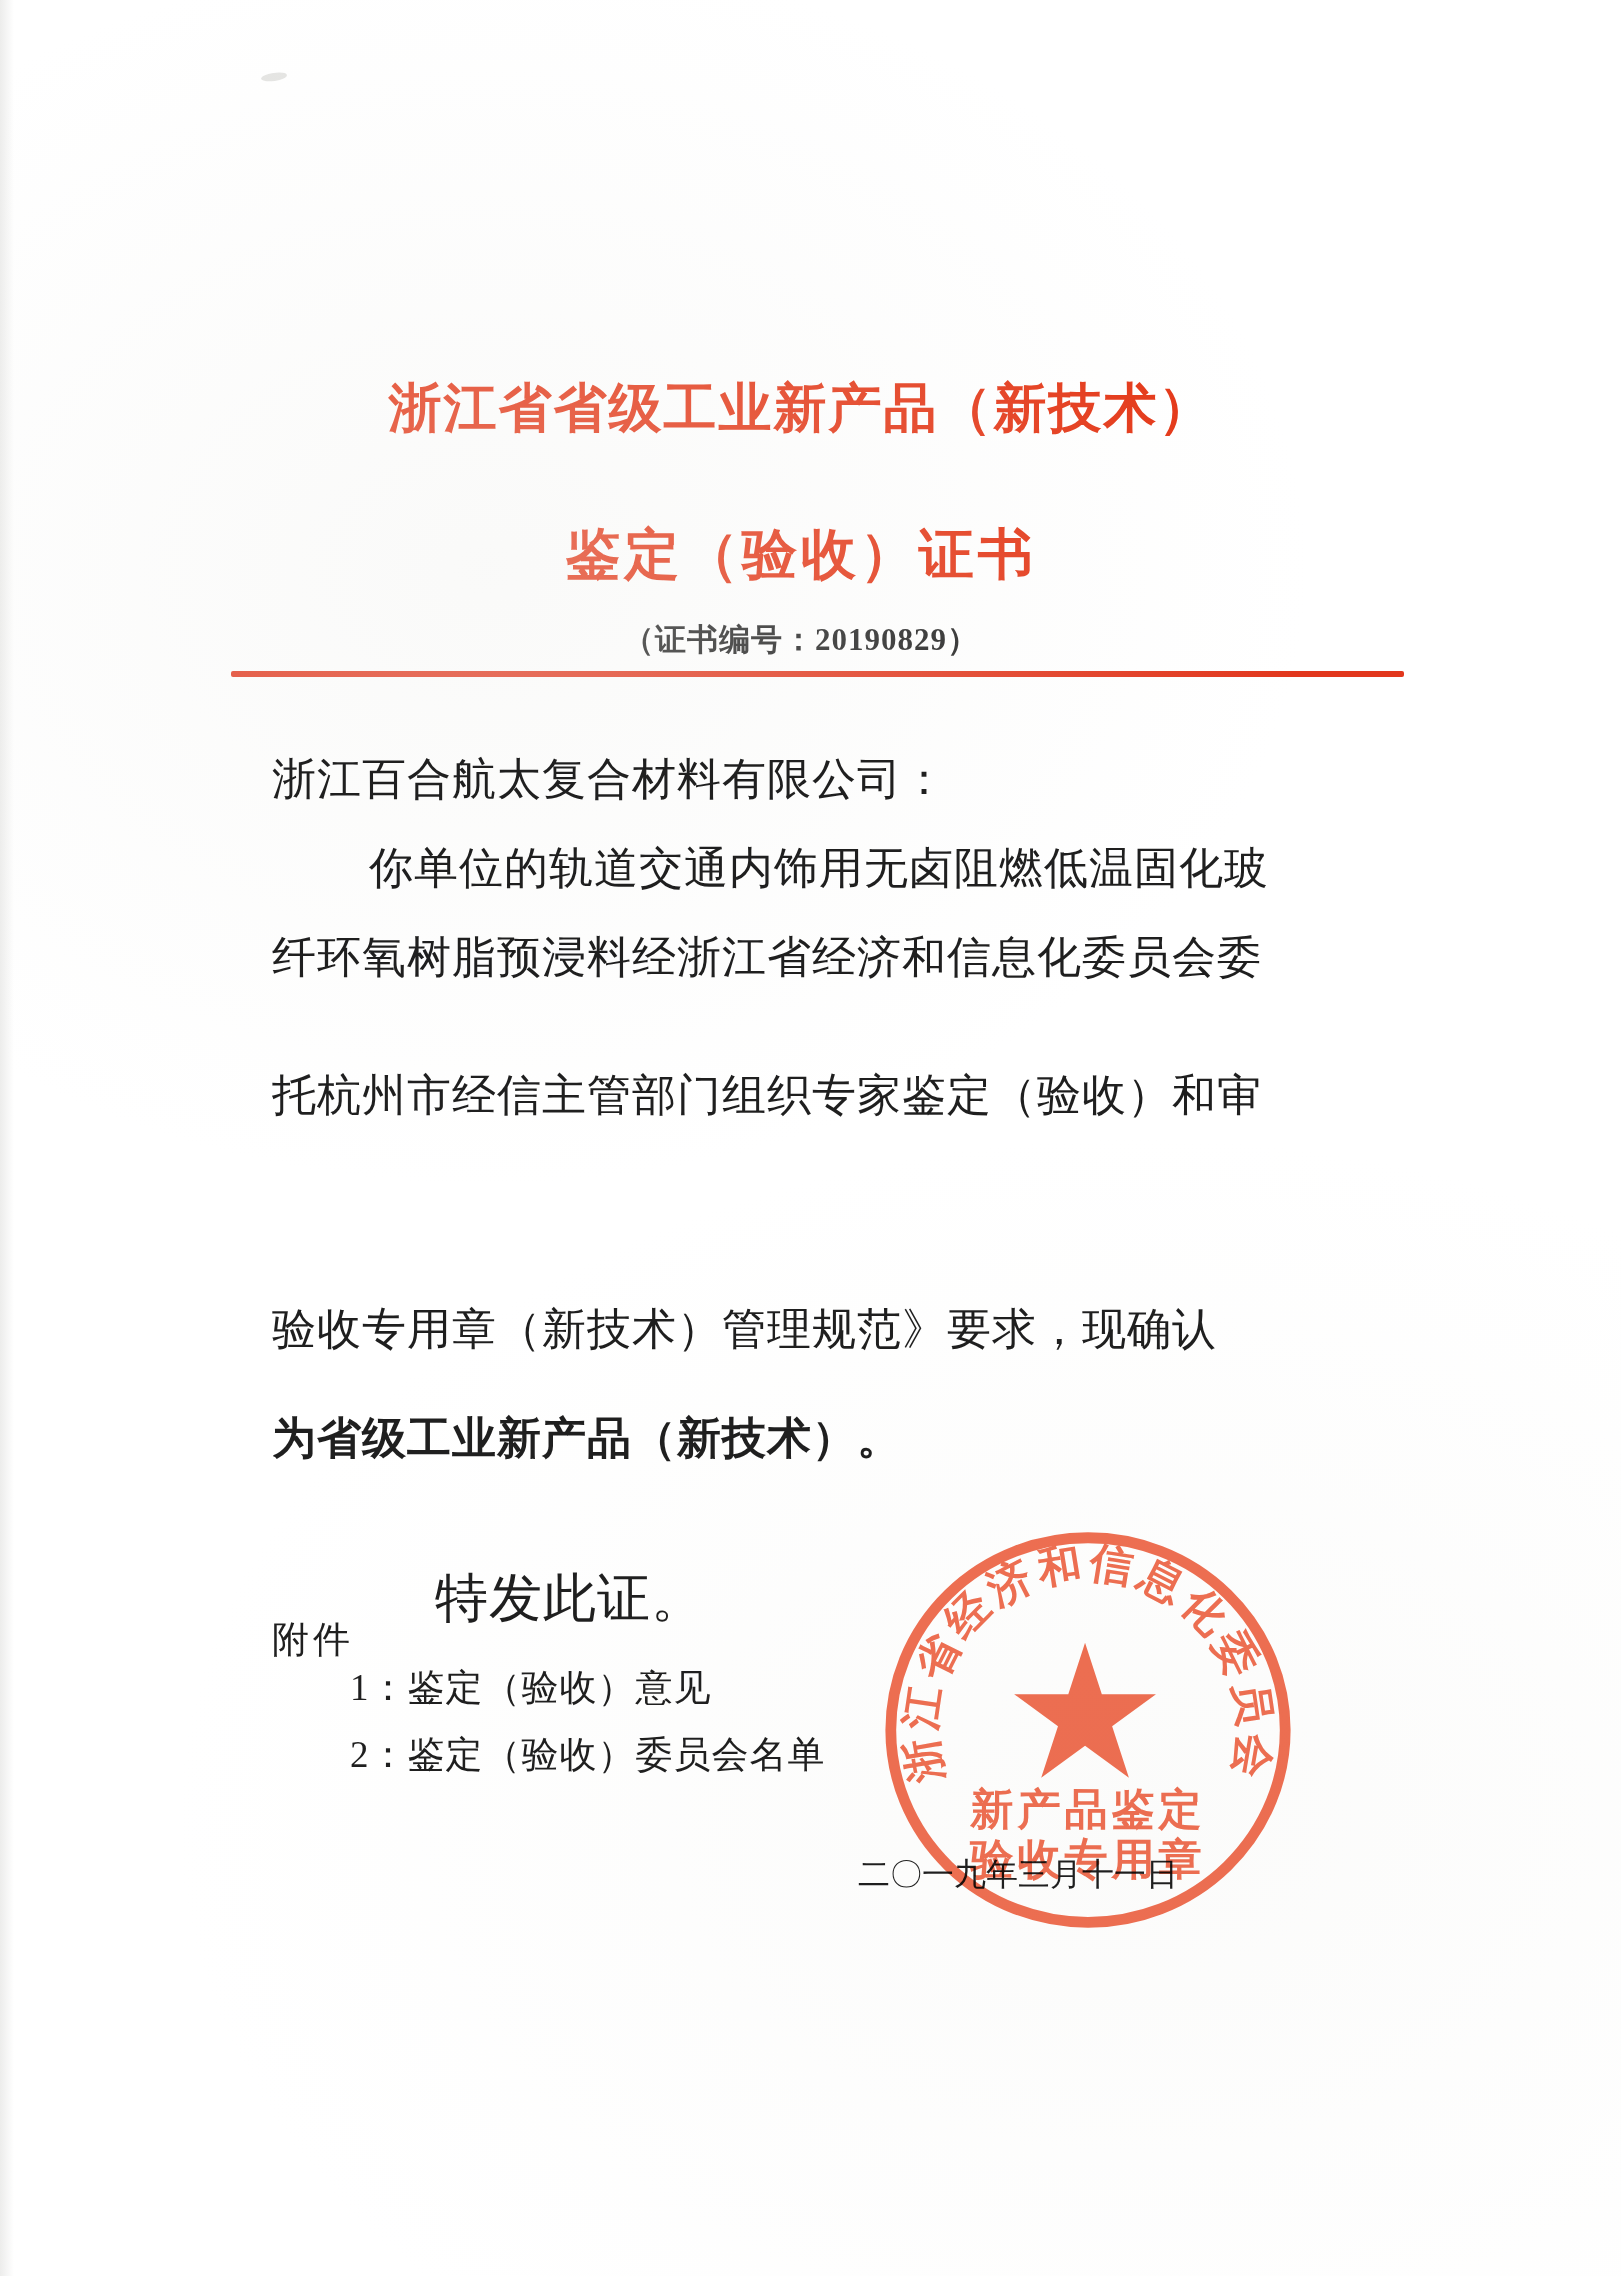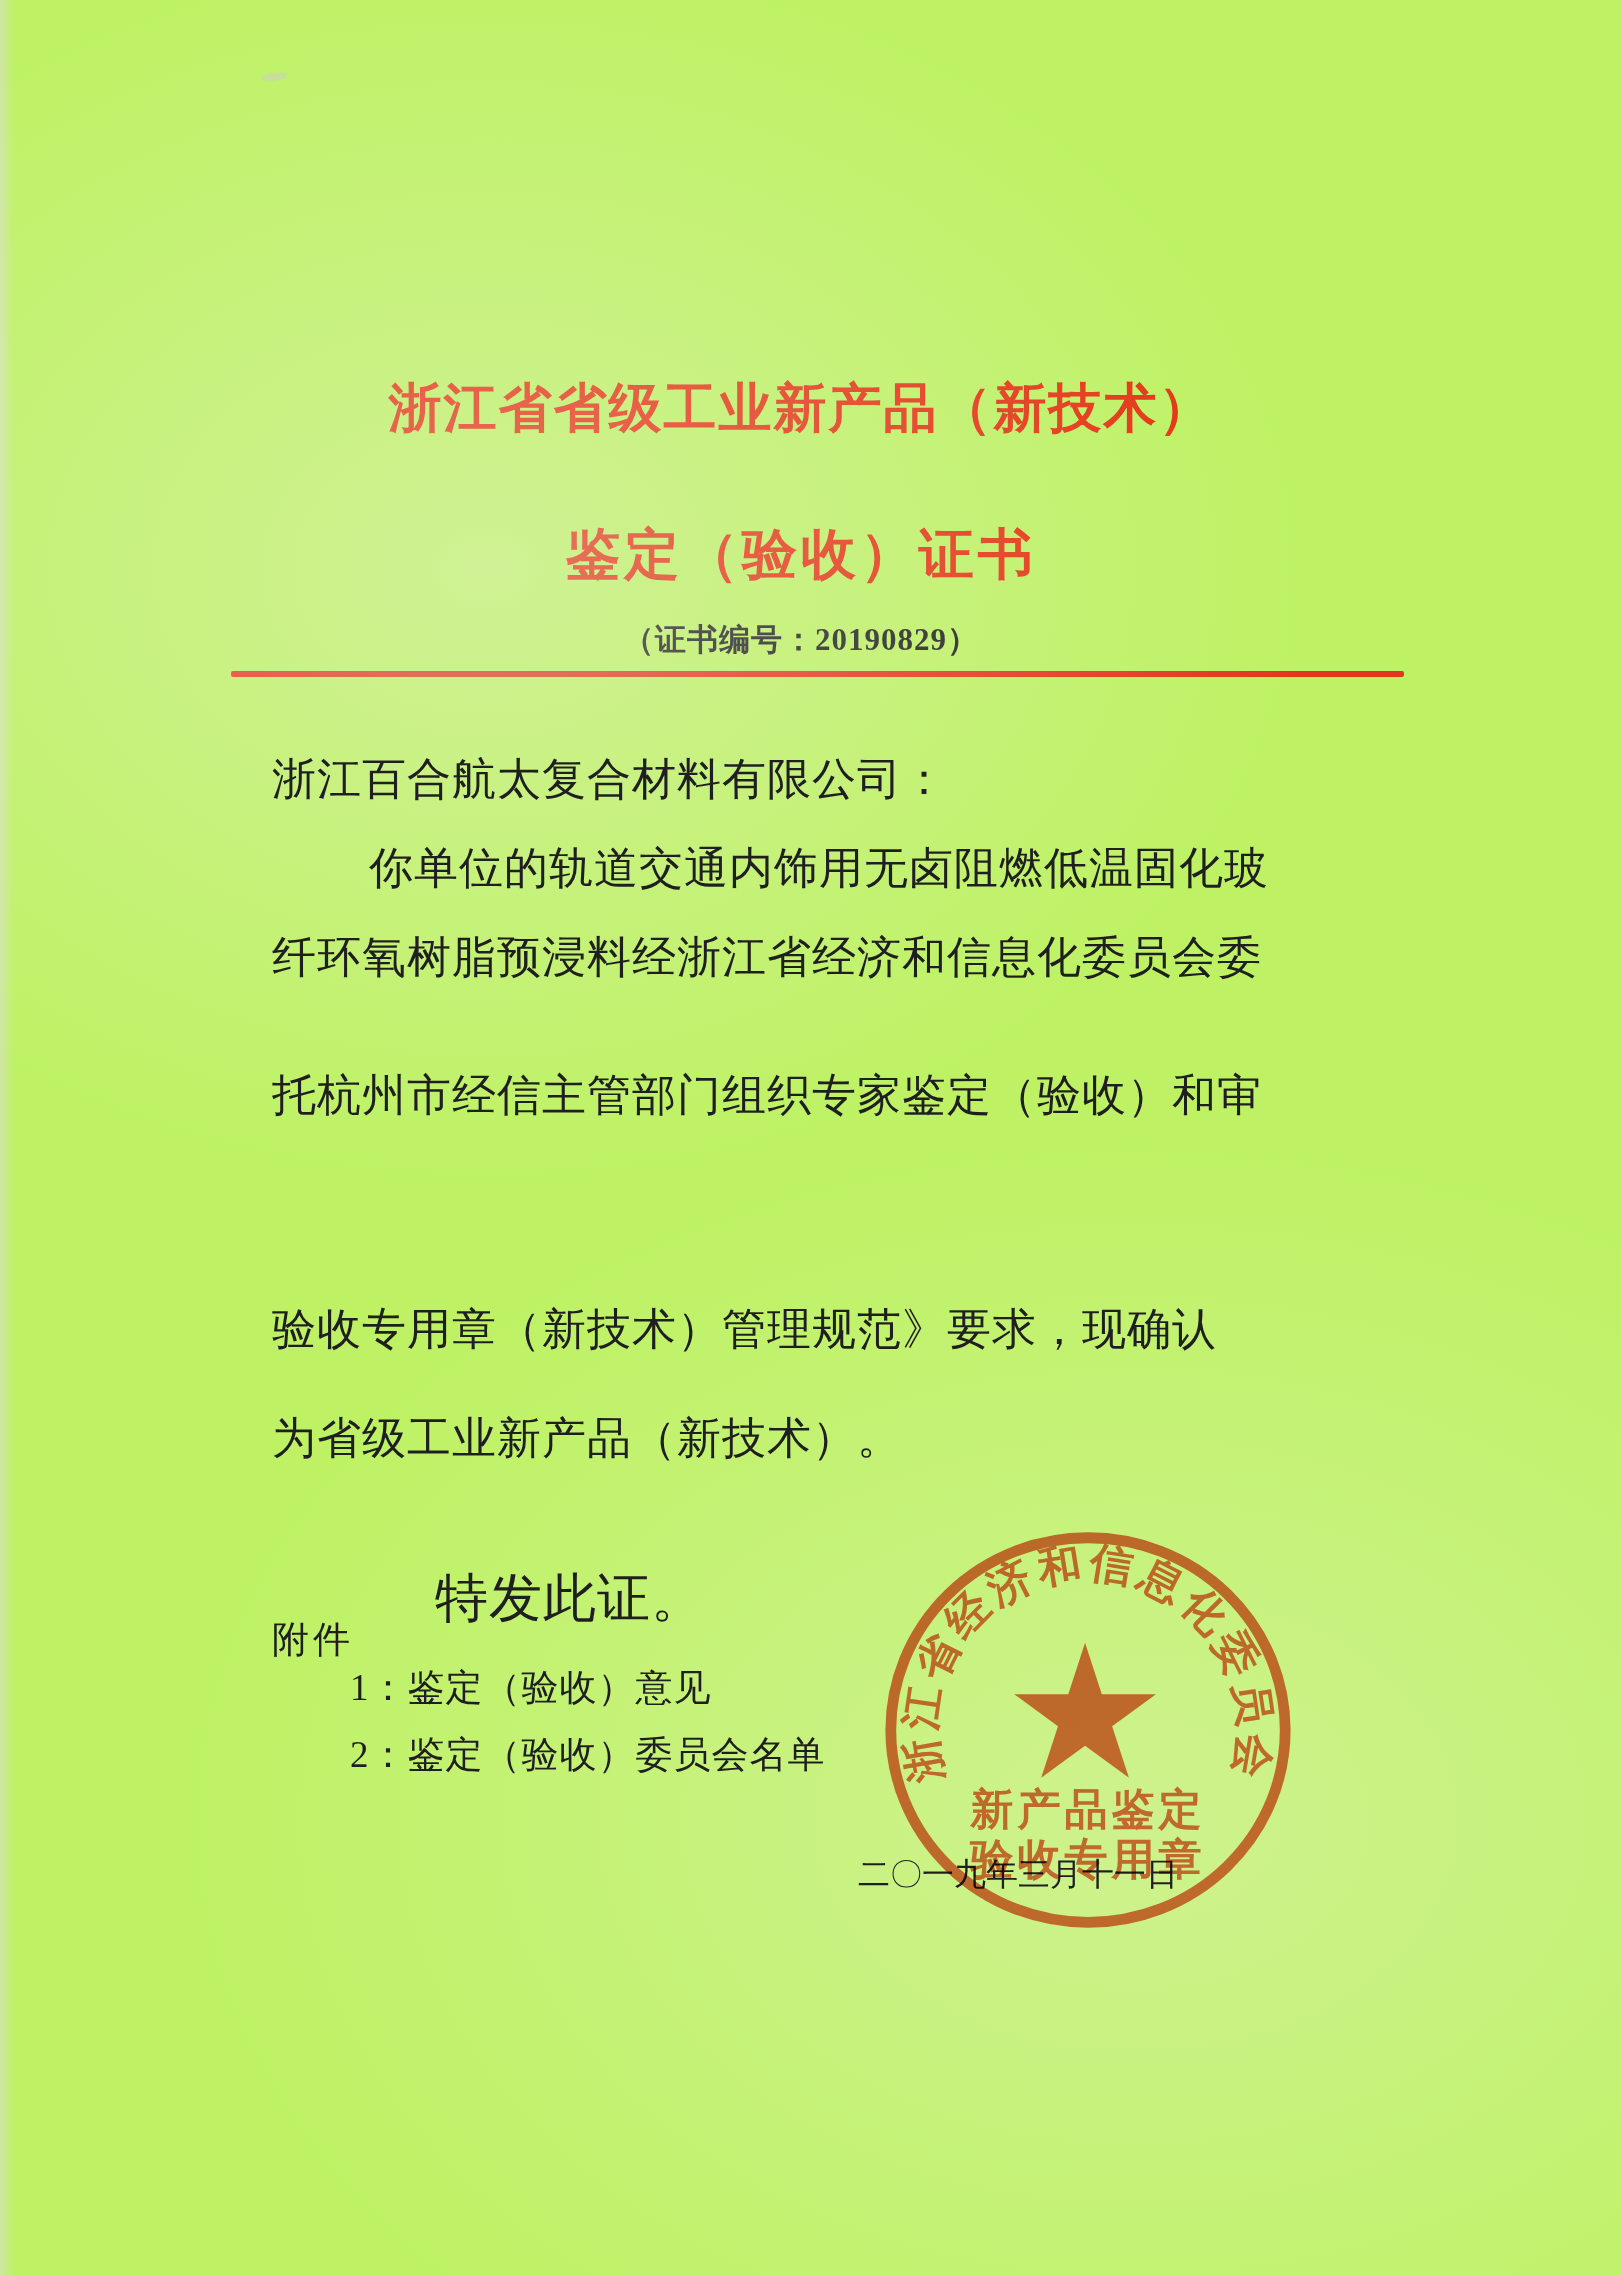--- a/index.html
+++ b/index.html
@@ -1,20 +1,20 @@
 <!DOCTYPE html>
 <html><head>
 <meta charset="utf-8">
 <style>
   html,body{margin:0;padding:0;background:#e9e9e7;}
   .page{
     position:relative;
     width:1621px;height:2277px;
     margin:0 auto;
-    background:#bef264;
+    background:#ffffff;
     overflow:hidden;
     font-family:"Liberation Serif","DejaVu Serif",serif;
     color:#1f1f1f;
   }
   
   .scan-edge{
     position:absolute;left:0;top:0;width:13.7px;height:100%;
     background:linear-gradient(to right,#dddddb,rgba(250,250,248,0));
     opacity:.55;
   }
@@ -57,21 +57,21 @@
     position:absolute;left:272px;
     font-size:44px;line-height:51px;letter-spacing:1px;
     white-space:nowrap;color:#1f1f1f;z-index:2;
   }
   .l0{top:754px;}
   .l1{top:843px;left:369px;}
   .l2{top:932px;}
   .l3{top:1070px;}
   .l4{top:1182px;}
   .l5{top:1304px;}
-  .l6{top:1413px;}
+  .l6{top:1413px;font-weight:bold;}
   .closing{top:1573px;left:435px;font-size:53px;}
 
   .att-label{
     position:absolute;left:272px;top:1617px;
     font-size:37px;line-height:45px;letter-spacing:3.9px;white-space:nowrap;z-index:2;
   }
   .att-item{
     position:absolute;left:350px;
     font-size:37px;line-height:45px;letter-spacing:1px;white-space:nowrap;z-index:2;margin-top:48px;
   }

